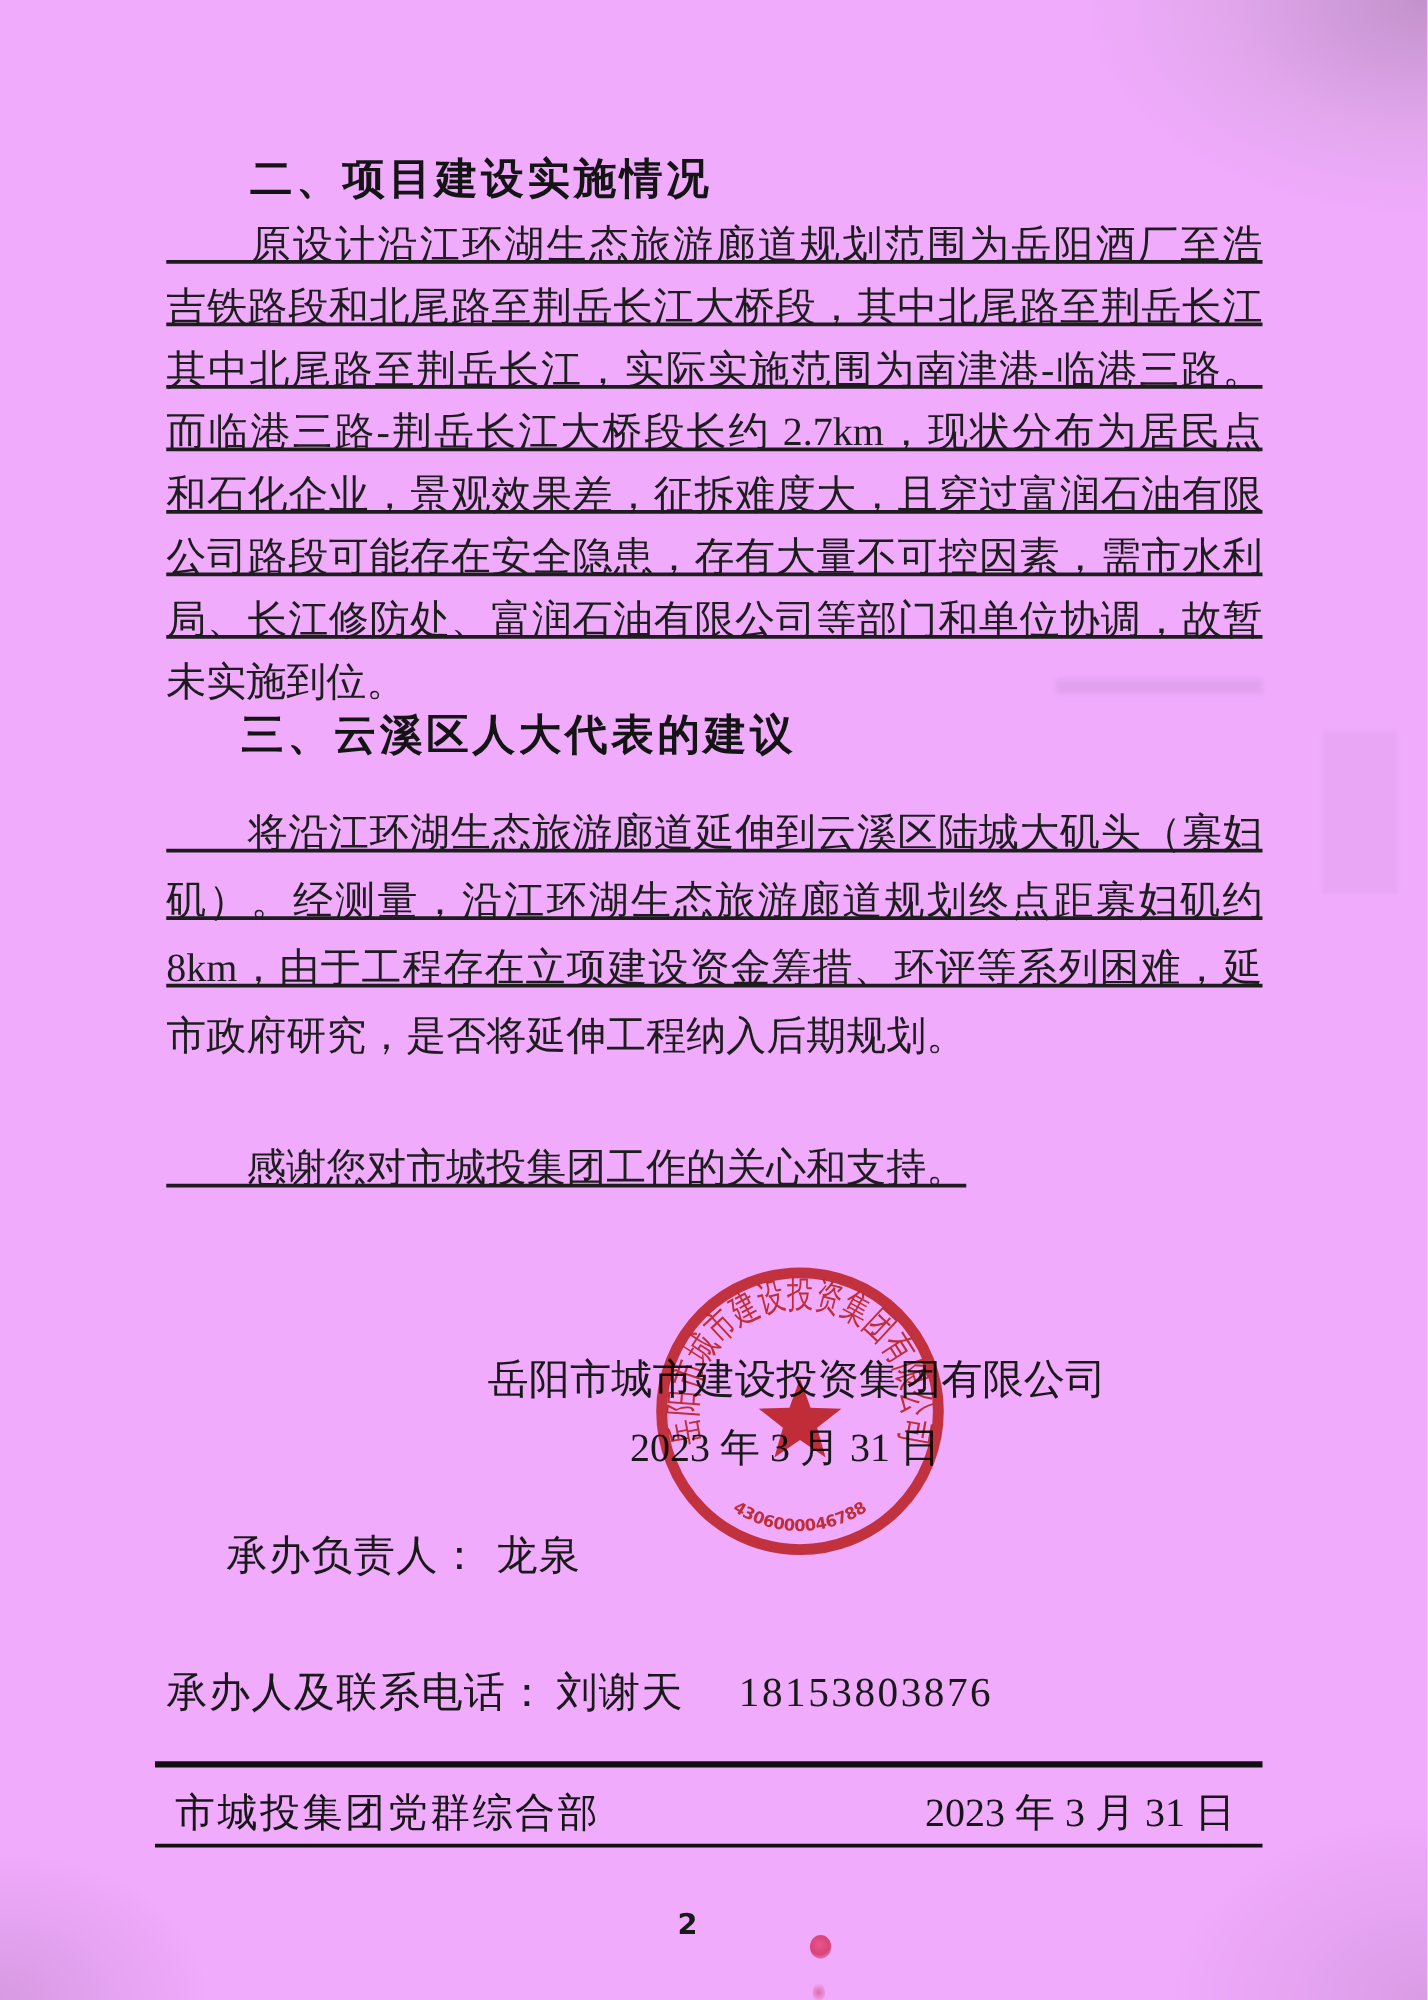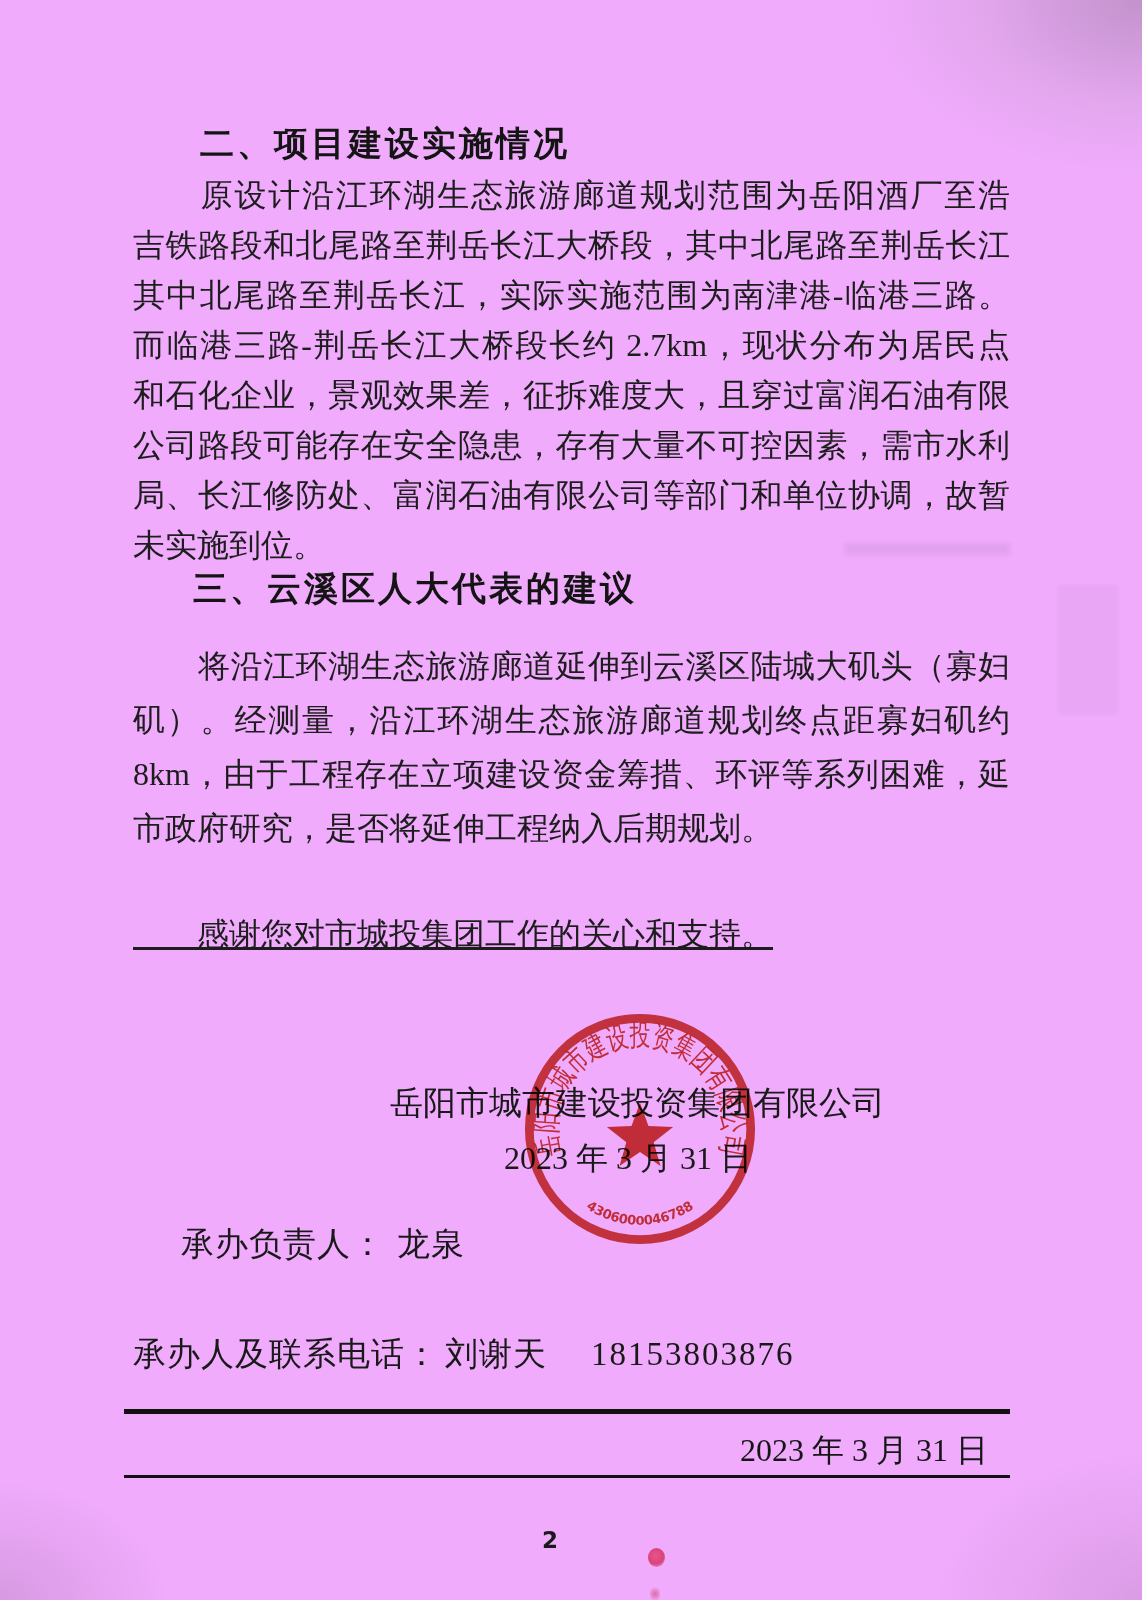--- a/index.html
+++ b/index.html
@@ -15,21 +15,21 @@
     font-weight:700;font-size:34px;letter-spacing:3px;color:#141414;
     white-space:nowrap;
   }
   .para{width:877px;}
   .tline{
     display:block;font-size:32px;color:#1d1d1d;white-space:nowrap;
     text-justify:inter-character;
   }
   .para1 .tline{line-height:50px;height:50px;}
   .para2 .tline{line-height:54px;height:54px;}
-  .just{text-align:justify;text-align-last:justify;}
+  .just{text-align:justify;text-align-last:justify;text-decoration:underline;}
   .left{text-align:left;}
   .sigline{font-size:33px;white-space:nowrap;color:#191919;}
   .contact{font-size:33px;white-space:nowrap;color:#191919;letter-spacing:1px;}
   .rule{background:#101010;}
   .footer-row{
     width:877px;font-size:32px;color:#161616;white-space:nowrap;
   }
   .footer-row .dep{float:left;padding-left:7px;letter-spacing:2px;}
   .footer-row .fdate{float:right;padding-right:22px;}
   .pagenum{
@@ -112,20 +112,21 @@
 
   <div class="abs contact" style="left:133px;top:1222px;margin-left:48px;">
     <span>承办负责人：</span><span style="margin-left:12px;">龙泉</span>
   </div>
   <div class="abs contact" style="left:133px;top:1332px;">
     <span>承办人及联系电话：</span><span style="margin-left:6px;">刘谢天</span><span style="margin-left:44px;letter-spacing:2px;">18153803876</span>
   </div>
 
   <div class="abs rule" style="left:124px;top:1409px;width:886px;height:5px;"></div>
   <div class="abs footer-row" style="left:133px;top:1429px;">
+    <span class="dep">市城投集团党群综合部</span>
     <span class="fdate">2023 年 3 月 31 日</span>
   </div>
   <div class="abs rule" style="left:124px;top:1475px;width:886px;height:3px;"></div>
 
   <div class="abs pagenum" style="left:542px;top:1527px;">2</div>
   <div class="abs pink-dot" style="left:648px;top:1548px;"></div>
   <div class="abs pink-streak" style="left:650px;top:1586px;"></div>
 
 </div>
 

